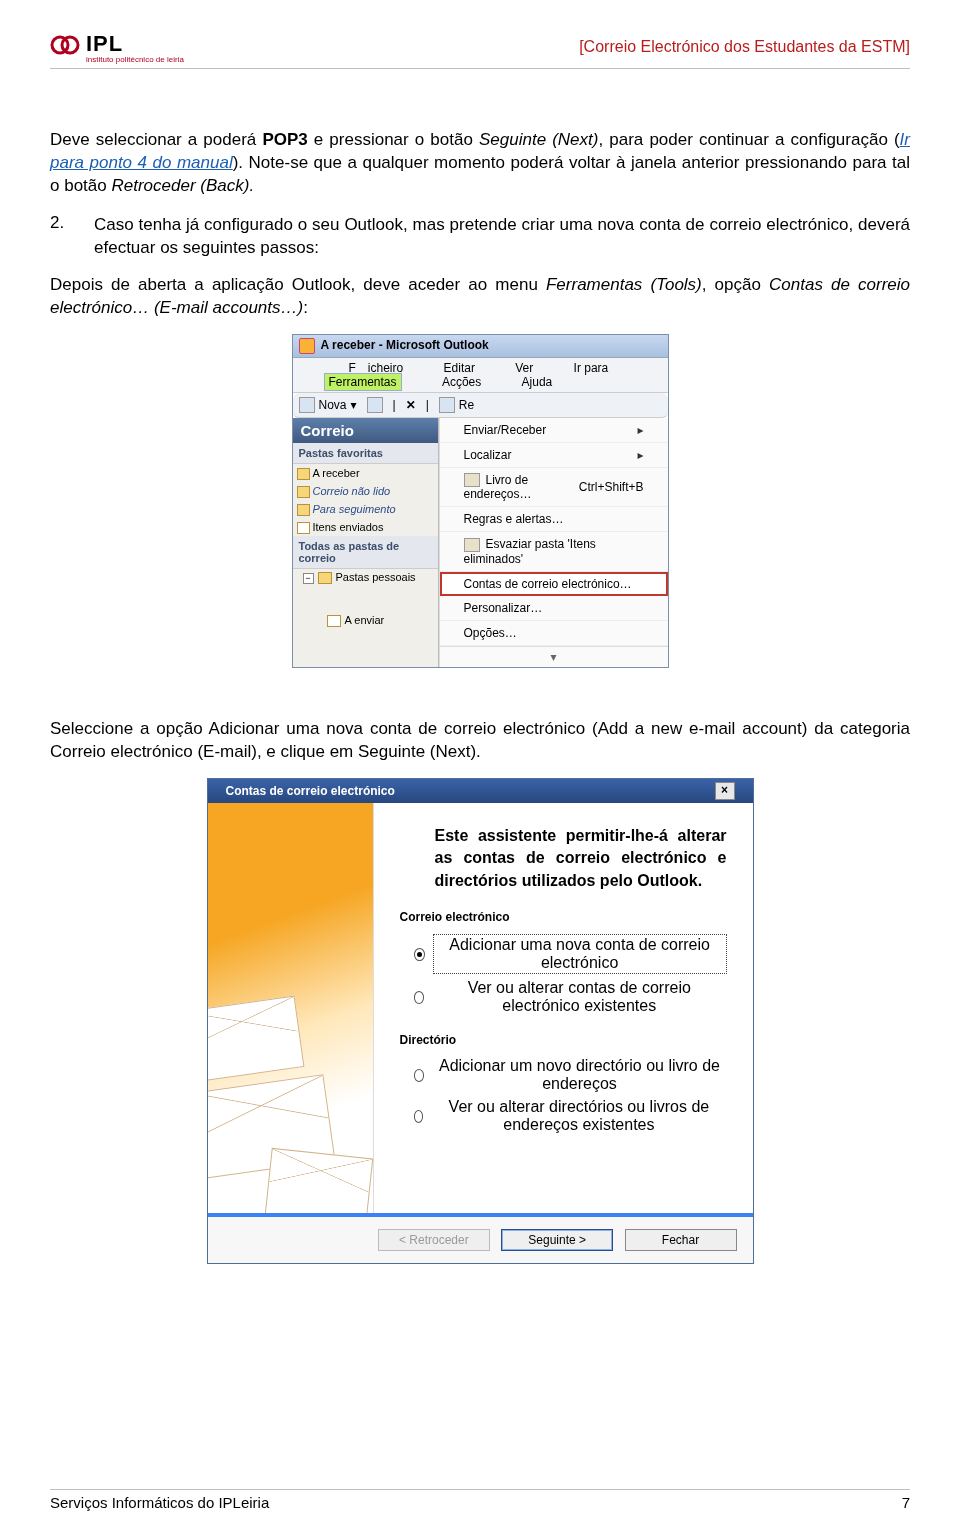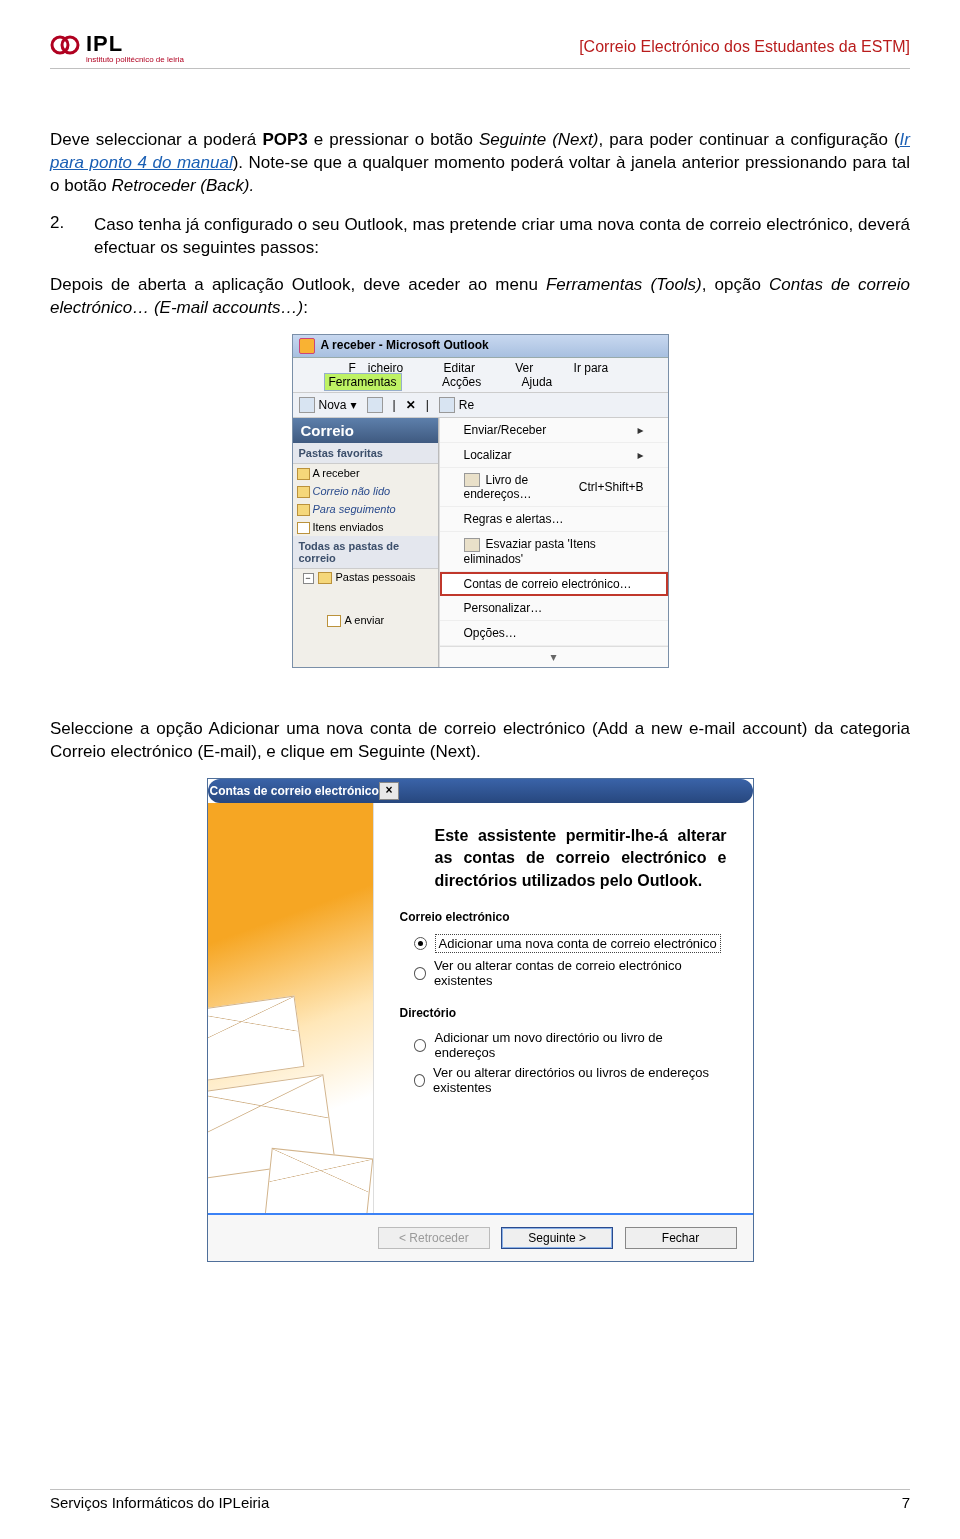--- a/index.html
+++ b/index.html
@@ -79,21 +79,21 @@
     background:#f1f3f7;
     padding: 3px 6px;
     border-bottom:1px solid #ccc;
   }
   .menubar span { margin-right: 12px; margin-left: 25px; }
   .menubar .u { text-decoration: underline; }
   .toolbar-row {
     background:#eef1f6;
     padding:4px 6px;
     border-bottom:1px solid #ccc;
-    display:flex; align-items:center; gap:10px;
+    display:flex; align-items:center; gap:10px;border-radius:6px;
   }
   .tool-btn { display:inline-flex; align-items:center; gap:4px; }
   .tool-ico { width:14px;height:14px;background:#d8e4f2;border:1px solid #999; }
   .split {
     display:flex;
   }
   .navpane { width: 145px; background:#f1efe9; border-right:1px solid #bbb; }
   .navhead {
     background: linear-gradient(#5d7fab,#3f5a80);
     color:#fff; font-weight:bold; font-size:15px;
@@ -117,24 +117,23 @@
   .dialog {
     width: 545px;
     margin: 14px auto 0 auto;
     border:1px solid #4f6f9a;
     font-size:12px;
     background:#fff;
   }
   .dlg-title {
     background: linear-gradient(#3a63a8,#27477e);
     color:#fff;
-    padding:3px 2px;
-    display:flex;align-items:center;
+    padding:3px 18px;
+    display:flex;justify-content:space-between;align-items:center;
     font-weight:bold;
-    border-radius:12px;
   }
   .dlg-x { width:18px;height:16px;background:#e8e8e8;border:1px solid #888;color:#000;text-align:center;line-height:14px;font-weight:bold;font-size:12px;}
   .dlg-body { display:flex; }
   .dlg-art {
     width:165px; height:410px;
     background: linear-gradient(160deg,#f6a623 0%, #f6a623 30%, #ffe7b8 55%, #fff 75%);
     position:relative; overflow:hidden;
     border-right:1px solid #ddd;
   }
   .env-shape {
@@ -146,25 +145,25 @@
     content:''; position:absolute; background:transparent;
   }
   .env-shape .flap {
     position:absolute; left:0; right:0; top:0; height:50%;
     background: linear-gradient(to bottom right, transparent 49%, #d2b48c 50%, transparent 51%),
                 linear-gradient(to bottom left, transparent 49%, #d2b48c 50%, transparent 51%);
   }
   .dlg-content { flex:1; padding: 22px 26px 16px 26px; }
   .dlg-intro { font-weight:bold; font-size:16px; line-height:1.4; text-align:justify;margin-left:35px;}
   .dlg-sec { font-weight:bold; margin:18px 0 10px 0; }
-  .radio-row { display:flex; align-items:center; gap:8px; margin:5px 0 5px 14px; font-size:13px;}
+  .radio-row { display:flex; align-items:center; gap:8px; margin:5px 0 5px 14px; font-size:16px;text-align:center;}
   .radio { width:11px;height:11px;border:1px solid #555;border-radius:50%; display:inline-flex;align-items:center;justify-content:center; background:#fff;}
   .radio .dot { width:5px;height:5px;border-radius:50%;background:#000; }
   .dotted { border:1px dotted #444; padding:1px 3px; }
-  .dlg-footer { padding: 12px 16px; text-align:right; border-top:2px solid #3b82f6; background:#f7f7f7;}
+  .dlg-footer { padding: 12px 16px; text-align:right; border-top:4px solid #3b82f6; background:#f7f7f7;}
   .btn { display:inline-block; min-width:90px; text-align:center; padding:3px 10px; border:1px solid #888; background:#efefef; margin-left:8px; font-size:12px;}
   .btn.primary { border:1px solid #2a4b8d; box-shadow: inset 0 0 0 1px #8ab0e6; }
   .btn.disabled { color:#9a9a9a; border-color:#bbb; }
 
   .footer {
     position:absolute; bottom:28px; left:50px; right:50px;
     border-top:1px solid #c0c0c0;
     padding-top:4px;
     display:flex; justify-content:space-between;
     font-size:15px;

